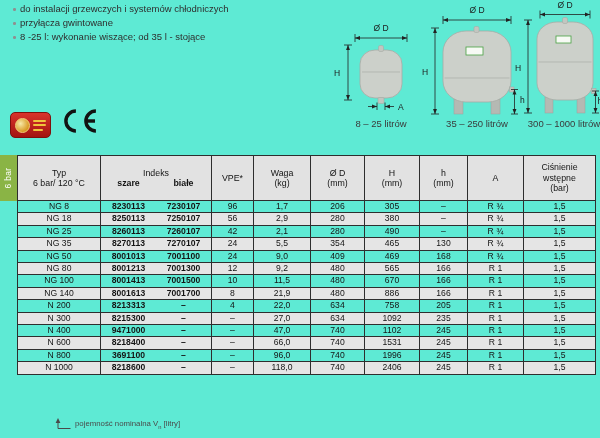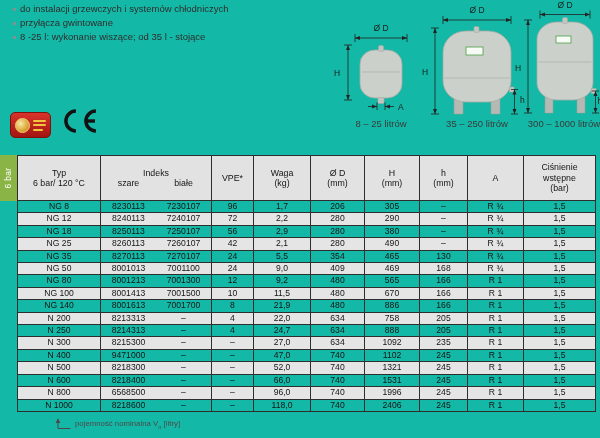--- a/index.html
+++ b/index.html
@@ -1,16 +1,16 @@
 <!DOCTYPE html>
 <html><head>
 <meta charset="utf-8">
 <style>
   html,body{margin:0;padding:0;}
-  .page{position:relative;width:600px;height:438px;background:#14b8a6;
+  .page{position:relative;width:600px;height:438px;background:#5eead4;
         font-family:"Liberation Sans",sans-serif;overflow:hidden;color:#1a1a1a;}
 
   
   .features{position:absolute;left:11px;top:3px;width:268px;margin:0;padding:0;
             list-style:none;color:#2e2e2e;font-size:9.5px;line-height:12.6px;}
   .features li{position:relative;padding-left:9px;margin-bottom:1.6px;}
   .features li::before{content:"";position:absolute;left:2px;top:5px;width:2.6px;height:2.6px;
             background:#8f8f8f;border-radius:50%;}
 
   
@@ -47,21 +47,21 @@
 
   
   .spec{position:absolute;left:17px;top:155px;width:578px;border-collapse:collapse;
         table-layout:fixed;font-size:8.6px;color:#141414;}
   .spec th,.spec td{border:1px solid #2e2e2e;padding:0;text-align:center;vertical-align:middle;
         overflow:hidden;white-space:nowrap;}
   .spec thead th{height:44px;background:#e2e2e2;font-weight:normal;font-size:8.8px;line-height:10.5px;}
   .spec tbody td{height:11.3px;line-height:11.4px;}
   .spec tbody tr:nth-child(even) td{background:#e5e5e5;}
   .split{display:flex;}
-  .split span{flex:1;}
+  .split span{flex:1;font-weight:bold;}
 
   
   .fn-left{position:absolute;left:55px;top:418px;display:flex;align-items:flex-end;gap:4px;
            font-size:7.8px;color:#4a4a4a;}
   .fn-left sub{font-size:5.8px;}
   .fn-right{position:absolute;left:330px;top:445px;font-size:11px;color:#4a4a4a;}
   .fn-arrow{width:16px;height:12px;}
   .fn-arrow line{stroke:#4a4a4a;stroke-width:1;}
   .fn-arrow polygon{fill:#4a4a4a;}
 </style>
@@ -235,36 +235,20 @@
           </td>
           <td>96</td>
           <td>1,7</td>
           <td>206</td>
           <td>305</td>
           <td>–</td>
           <td>R ¾</td>
           <td>1,5</td>
         </tr>
         <tr>
-          <td>NG 12</td>
-          <td>
-            <div class="split">
-              <span>8240113</span>
-              <span>7240107</span>
-            </div>
-          </td>
-          <td>72</td>
-          <td>2,2</td>
-          <td>280</td>
-          <td>290</td>
-          <td>–</td>
-          <td>R ¾</td>
-          <td>1,5</td>
-        </tr>
-        <tr>
           <td>NG 18</td>
           <td>
             <div class="split">
               <span>8250113</span>
               <span>7250107</span>
             </div>
           </td>
           <td>56</td>
           <td>2,9</td>
           <td>280</td>
@@ -379,36 +363,20 @@
           </td>
           <td>4</td>
           <td>22,0</td>
           <td>634</td>
           <td>758</td>
           <td>205</td>
           <td>R 1</td>
           <td>1,5</td>
         </tr>
         <tr>
-          <td>N 250</td>
-          <td>
-            <div class="split">
-              <span>8214313</span>
-              <span>–</span>
-            </div>
-          </td>
-          <td>4</td>
-          <td>24,7</td>
-          <td>634</td>
-          <td>888</td>
-          <td>205</td>
-          <td>R 1</td>
-          <td>1,5</td>
-        </tr>
-        <tr>
           <td>N 300</td>
           <td>
             <div class="split">
               <span>8215300</span>
               <span>–</span>
             </div>
           </td>
           <td>–</td>
           <td>27,0</td>
           <td>634</td>
@@ -427,56 +395,40 @@
           </td>
           <td>–</td>
           <td>47,0</td>
           <td>740</td>
           <td>1102</td>
           <td>245</td>
           <td>R 1</td>
           <td>1,5</td>
         </tr>
         <tr>
-          <td>N 500</td>
-          <td>
-            <div class="split">
-              <span>8218300</span>
-              <span>–</span>
-            </div>
-          </td>
-          <td>–</td>
-          <td>52,0</td>
-          <td>740</td>
-          <td>1321</td>
-          <td>245</td>
-          <td>R 1</td>
-          <td>1,5</td>
-        </tr>
-        <tr>
           <td>N 600</td>
           <td>
             <div class="split">
               <span>8218400</span>
               <span>–</span>
             </div>
           </td>
           <td>–</td>
           <td>66,0</td>
           <td>740</td>
           <td>1531</td>
           <td>245</td>
           <td>R 1</td>
           <td>1,5</td>
         </tr>
         <tr>
           <td>N 800</td>
           <td>
             <div class="split">
-              <span>6568500</span>
+              <span>3691100</span>
               <span>–</span>
             </div>
           </td>
           <td>–</td>
           <td>96,0</td>
           <td>740</td>
           <td>1996</td>
           <td>245</td>
           <td>R 1</td>
           <td>1,5</td>

